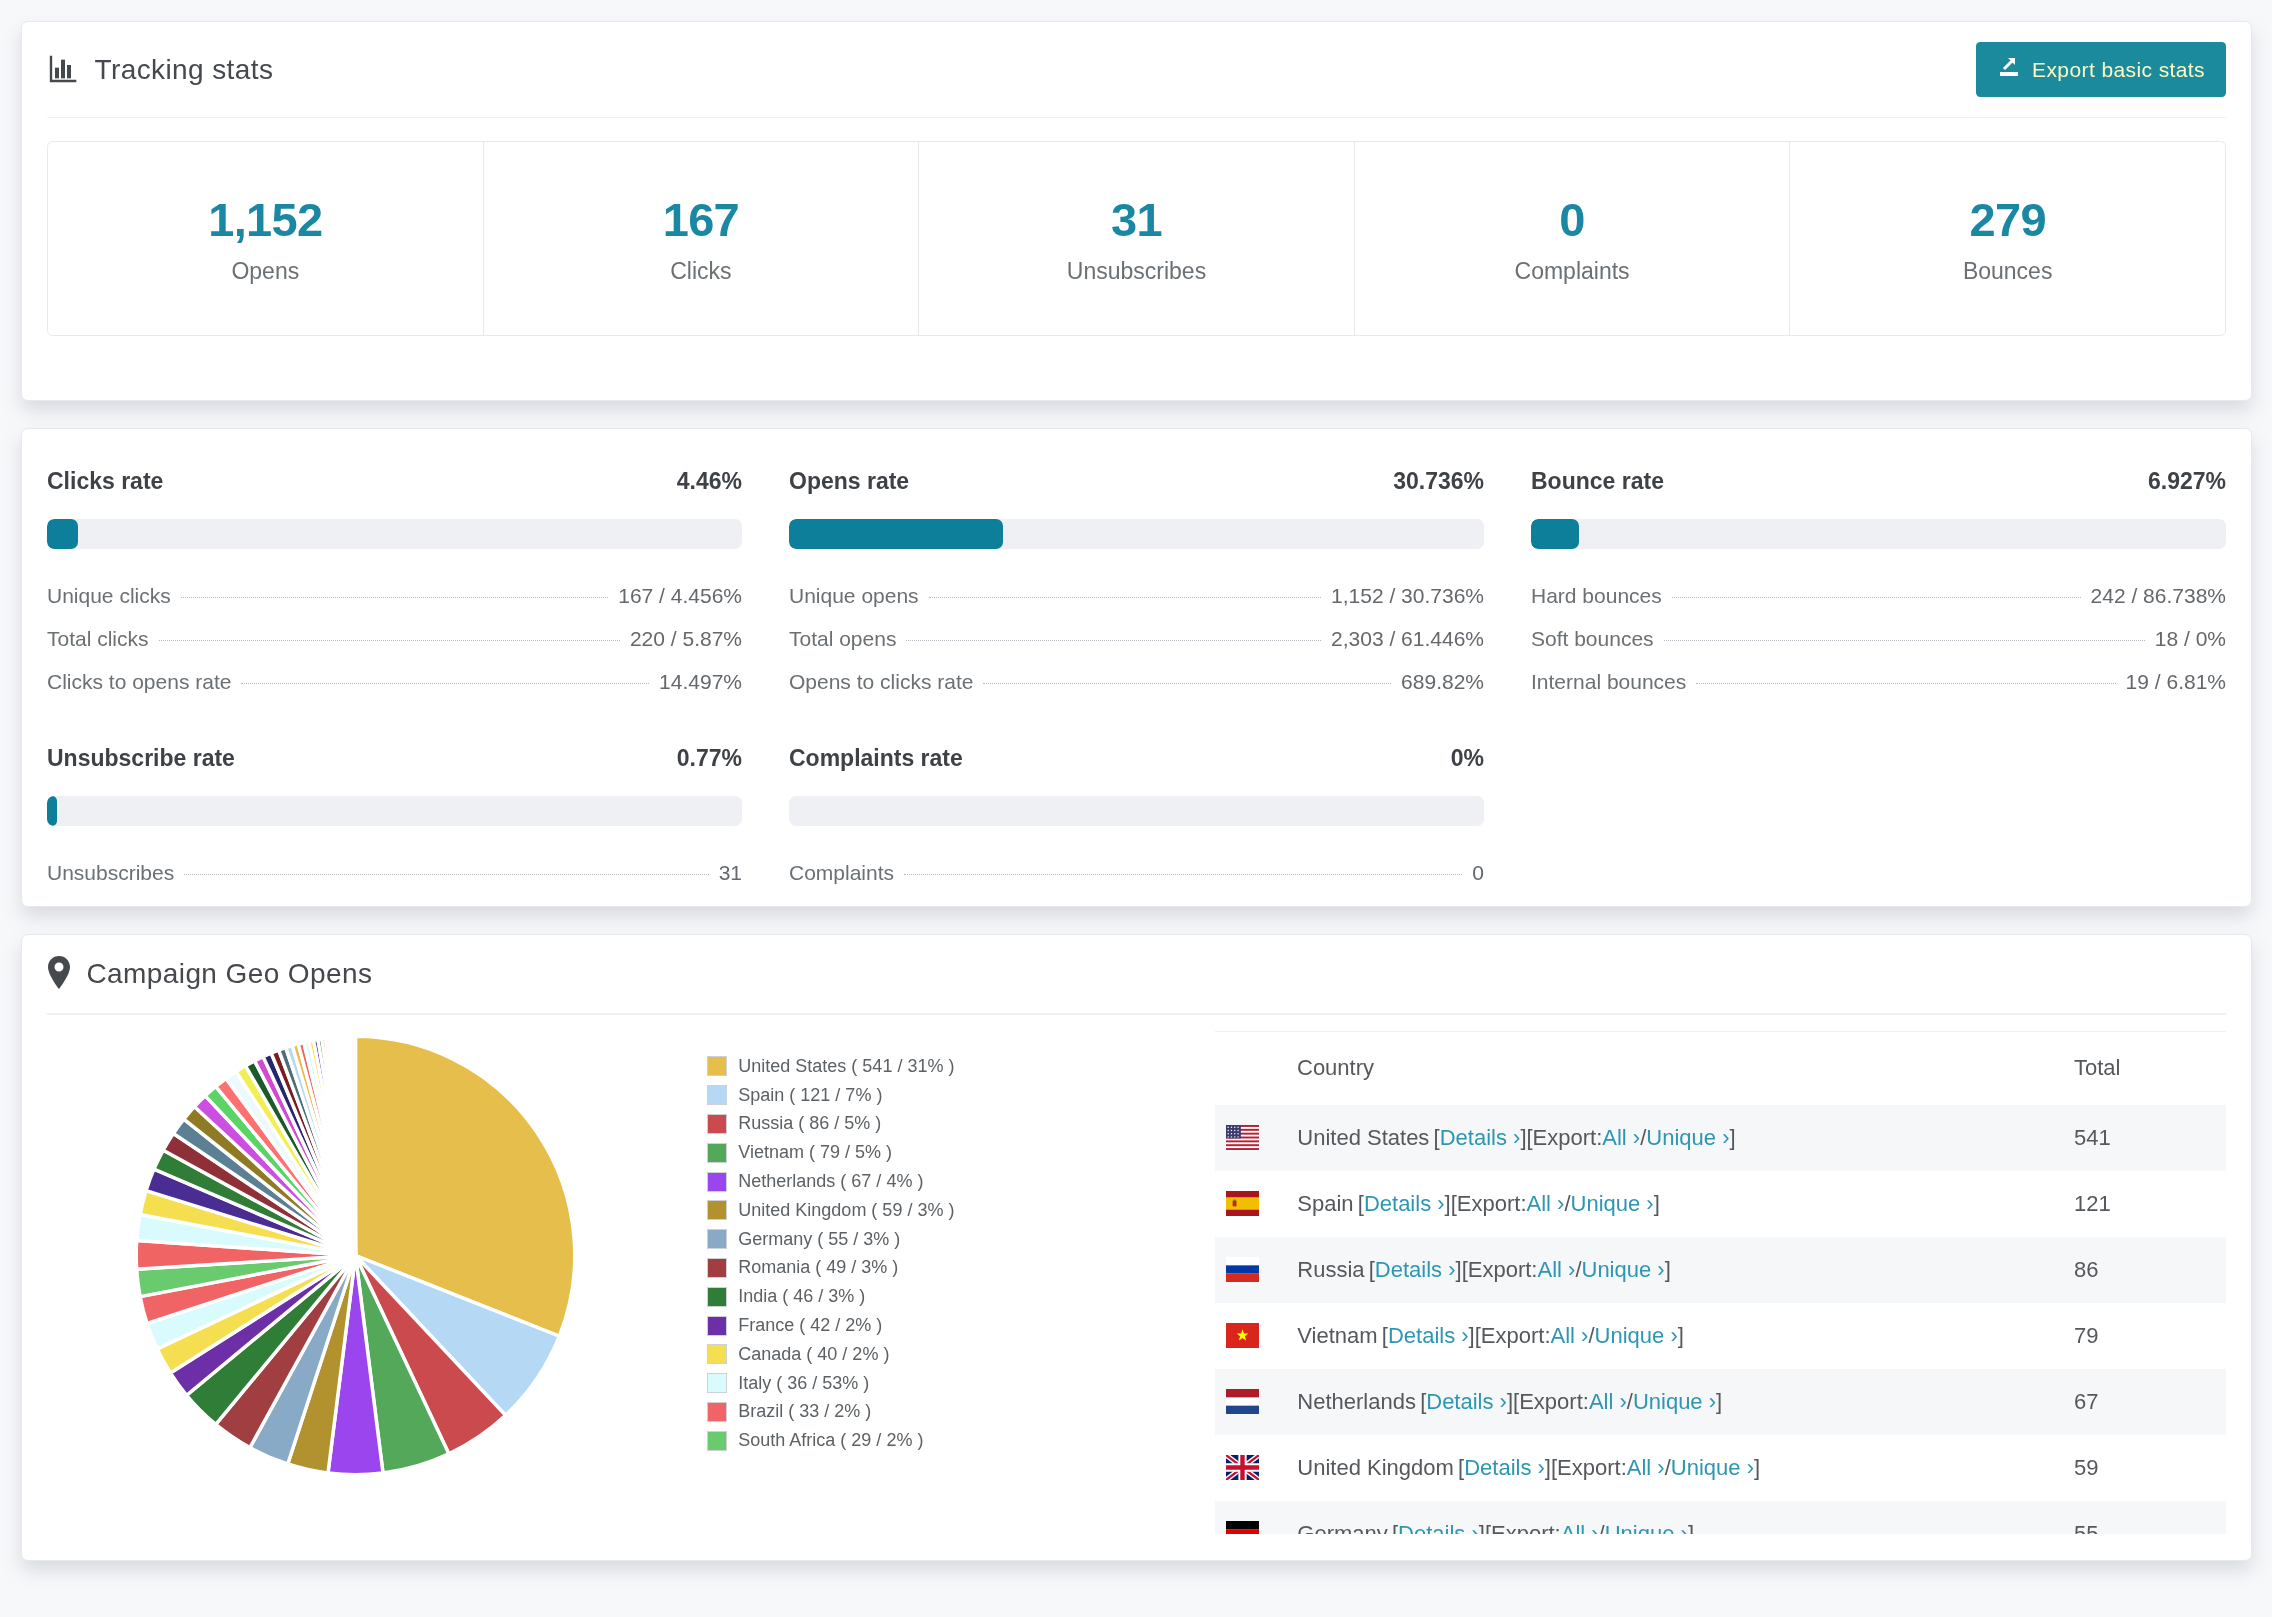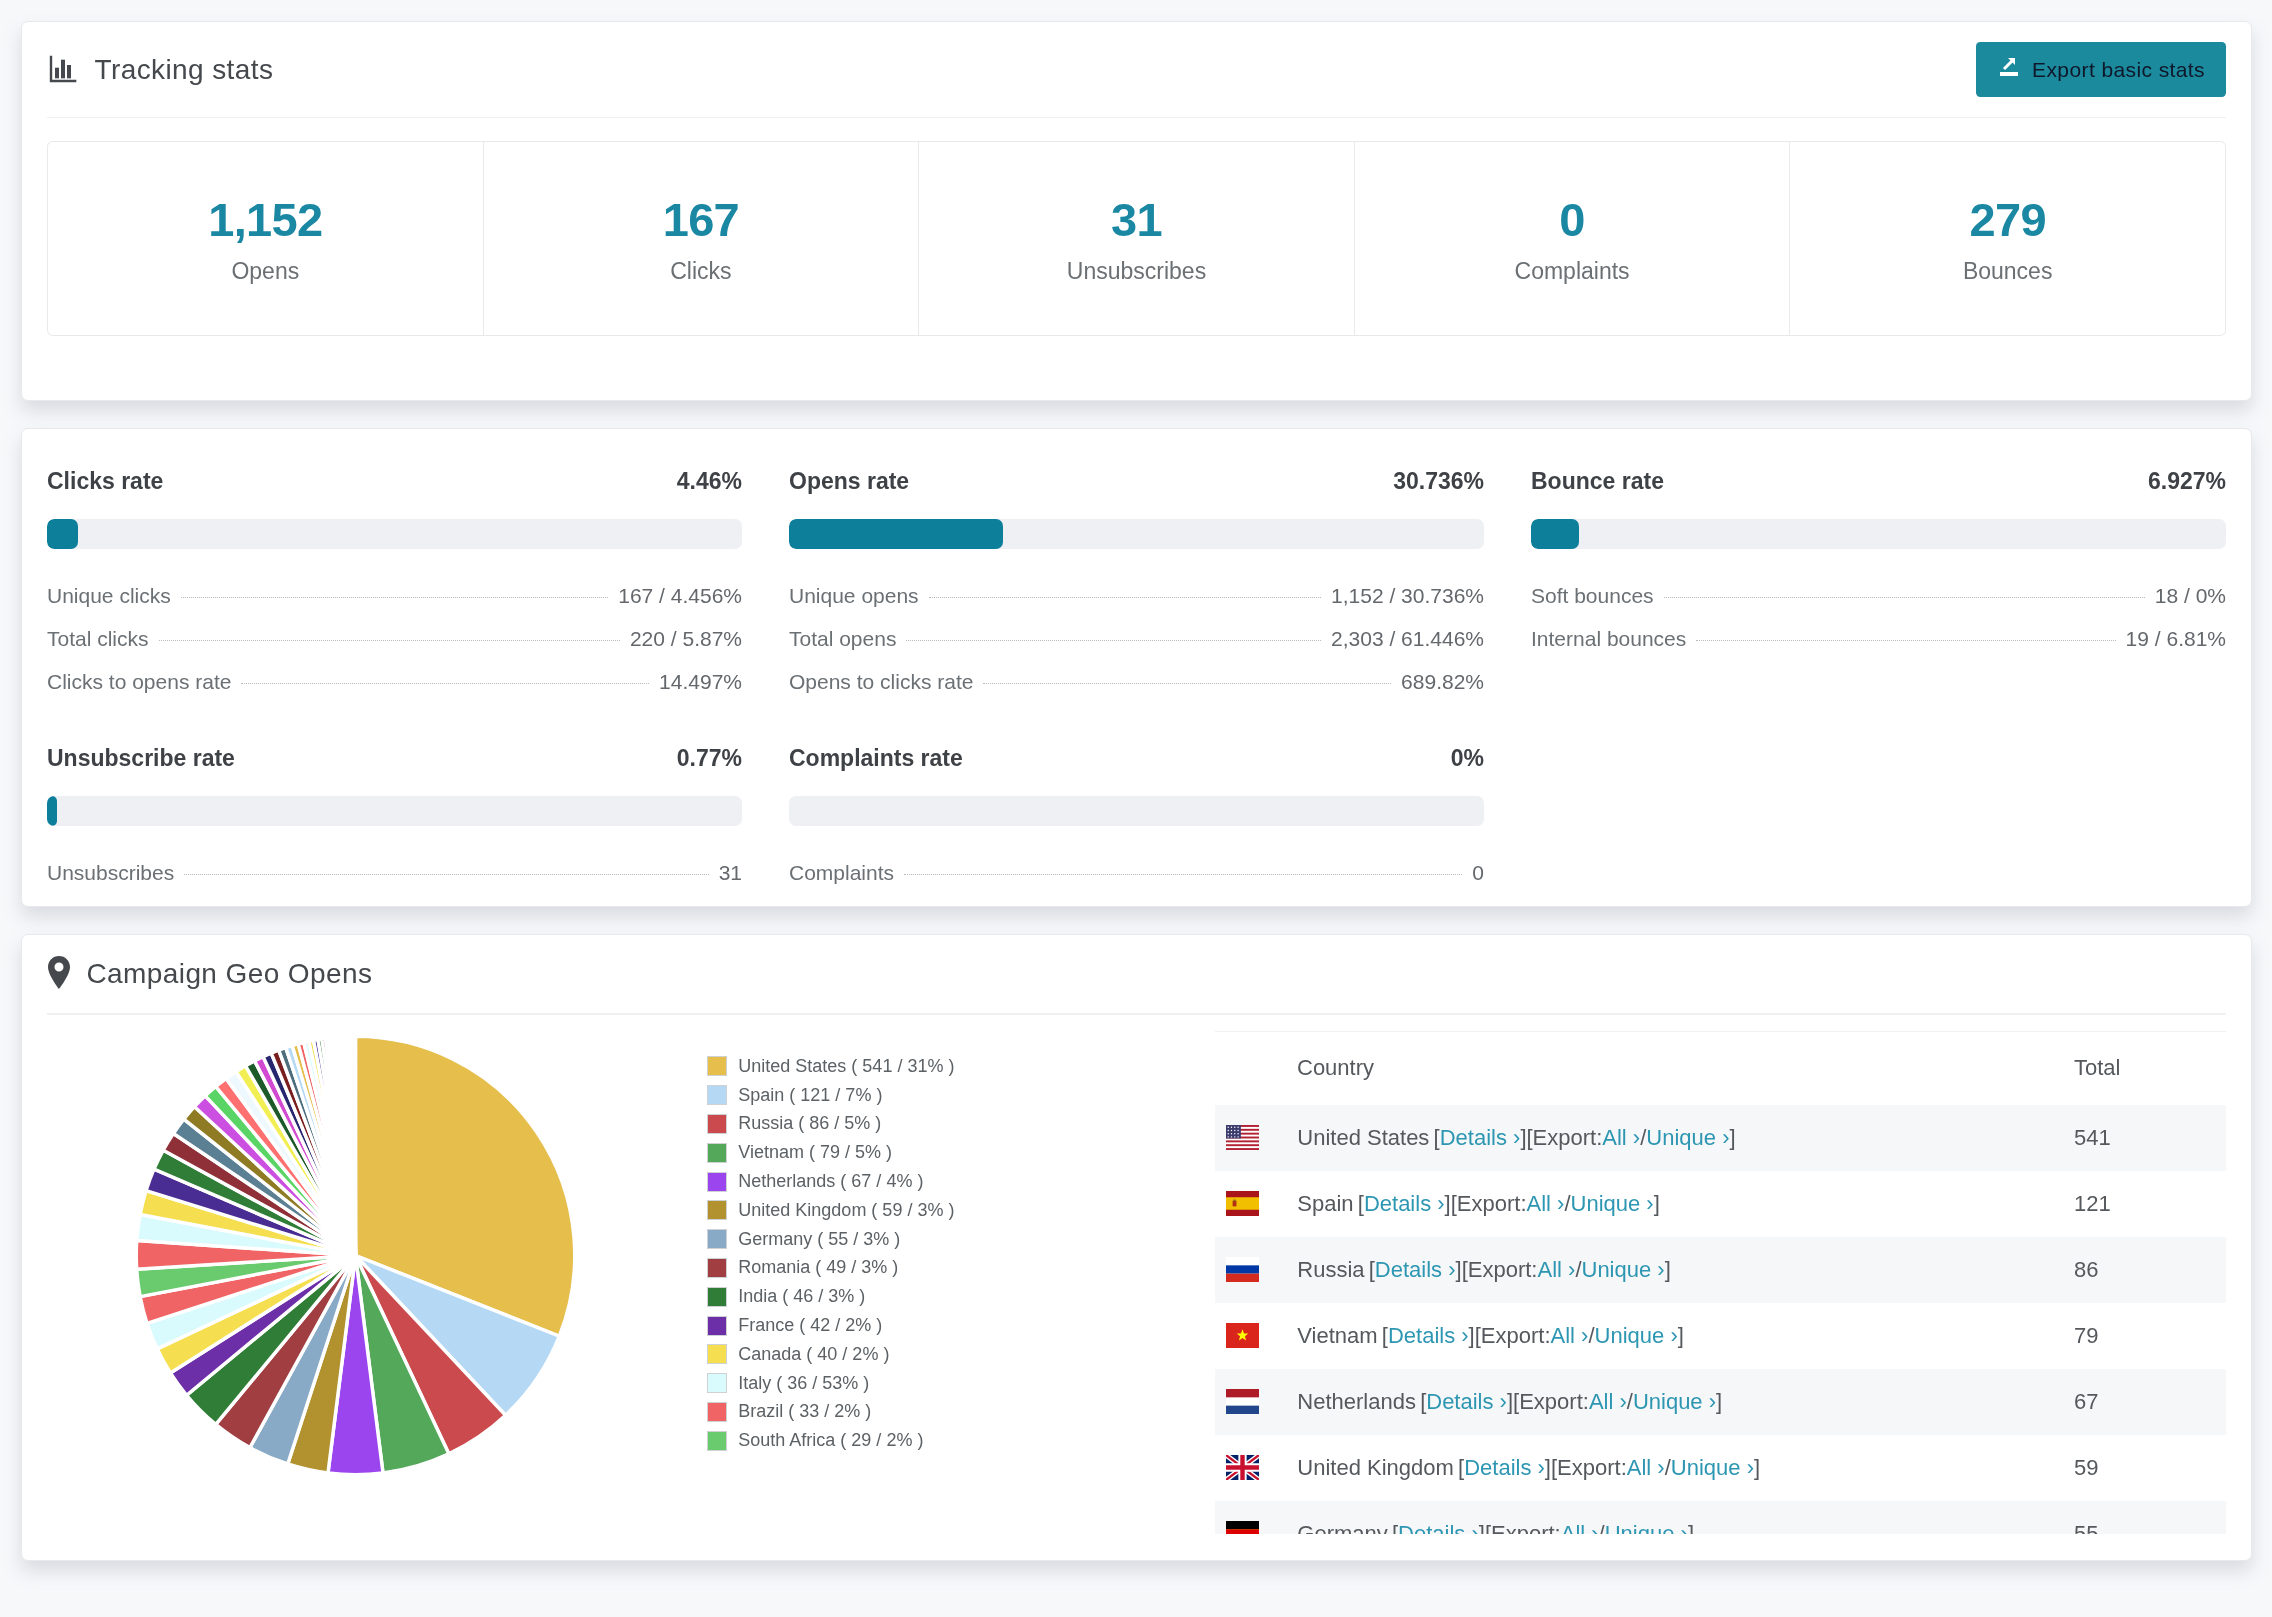--- a/index.html
+++ b/index.html
@@ -23,21 +23,21 @@
     display:flex; align-items:center; justify-content:space-between;
   }
   .geo-card .card-head { height:78px; }
   .head-left { display:flex; align-items:center; gap:15.5px; }
   .card-title { font-size:28px; font-weight:400; color:#45494d; letter-spacing:0.4px; }
   .divider { height:1.4px; background:#eef0f2; margin:0; }
 
   
   .export-btn {
     display:flex; align-items:center; gap:11.3px;
-    background:#1b8a9d; color:#0f172a; border:none; border-radius:4.2px;
+    background:#1b8a9d; color:#fef9c3; border:none; border-radius:4.2px;
     height:55px; padding:0 21px; font-size:21px; cursor:pointer;
     font-family:inherit; letter-spacing:0.4px;
   }
 
   
   .stats-row {
     display:flex; border:1.4px solid #e7e9eb; border-radius:5.6px;
     margin-top:22.6px; margin-bottom:64px;
   }
   .stat-cell { flex:1; text-align:center; padding:54px 0 50px 0; }
@@ -185,20 +185,25 @@
             <span class="detail-value">689.82%</span>
           </div>
         </div>
         <div class="rate-panel">
           <div class="rate-head">
             <span class="rate-title">Bounce rate</span>
             <span class="rate-value">6.927%</span>
           </div>
           <div class="bar-track">
             <div class="bar-fill" style="width: 6.927%; min-width: 10px;"></div>
+          </div>
+          <div class="detail-row">
+            <span class="detail-label">Hard bounces</span>
+            <span class="detail-dots"></span>
+            <span class="detail-value">242 / 86.738%</span>
           </div>
           <div class="detail-row">
             <span class="detail-label">Soft bounces</span>
             <span class="detail-dots"></span>
             <span class="detail-value">18 / 0%</span>
           </div>
           <div class="detail-row">
             <span class="detail-label">Internal bounces</span>
             <span class="detail-dots"></span>
             <span class="detail-value">19 / 6.81%</span>

